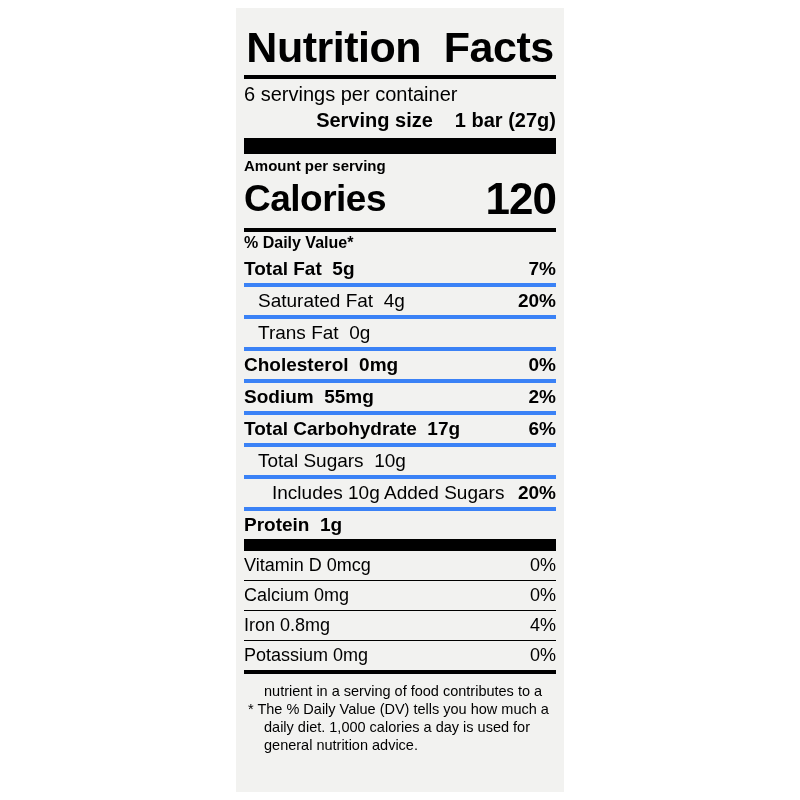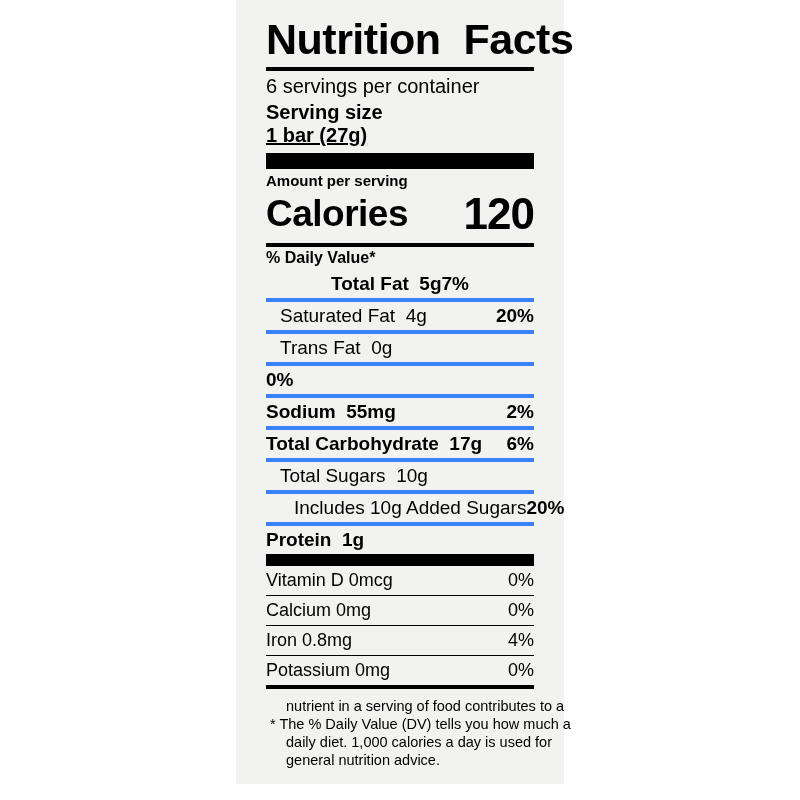--- a/index.html
+++ b/index.html
@@ -19,26 +19,26 @@
     position: relative;
     width: 800px;
     height: 800px;
     background: #ffffff;
   }
 
   
   .label {
     position: absolute;
     left: 236px;
-    top: 0;
+    top: 8px;
     width: 328px;
     height: 784px;
     background: #f2f2f0;
     box-sizing: border-box;
-    padding: 0 30px;
+    padding: 0 8px;
   }
 
   .title {
     font-size: 43px;
     font-weight: bold;
     letter-spacing: -0.5px;
     text-align: center;
     line-height: 1.0;
     padding-top: 18px;
     padding-bottom: 6px;
@@ -61,24 +61,23 @@
     font-size: 20px;
     padding: 4px 0 2px 0;
   }
 
   .serving-size {
     display: flex;
     justify-content: flex-end;
     font-size: 20px;
     font-weight: bold;
     padding: 1px 0 6px 0;
-    flex-direction: column;
   }
   .serving-size .ss-val {
-    text-decoration: underline;
+    margin-left: 22px;
   }
 
   .amount-per {
     font-size: 15px;
     font-weight: bold;
     padding-top: 3px;
   }
 
   .calories-row {
     display: flex;
@@ -107,21 +106,20 @@
   .nut-row {
     display: flex;
     justify-content: space-between;
     align-items: baseline;
     font-size: 19px;
     padding: 3px 0 3px 0;
     border-top: 4px solid #3b82f6;
   }
   .nut-row.first {
     border-top: none;
-    justify-content: center;
   }
   .nut-row .nm {
     white-space: pre;
   }
   .nut-row .pct {
     font-weight: bold;
     white-space: pre;
   }
   .bold .nm {
     font-weight: bold;
@@ -195,20 +193,21 @@
     </div>
     <div class="nut-row ind1">
       <span class="nm">Saturated Fat  4g</span>
       <span class="pct">20%</span>
     </div>
     <div class="nut-row ind1">
       <span class="nm">Trans Fat  0g</span>
       <span class="pct"></span>
     </div>
     <div class="nut-row bold">
+      <span class="nm">Cholesterol  0mg</span>
       <span class="pct">0%</span>
     </div>
     <div class="nut-row bold">
       <span class="nm">Sodium  55mg</span>
       <span class="pct">2%</span>
     </div>
     <div class="nut-row bold">
       <span class="nm">Total Carbohydrate  17g</span>
       <span class="pct">6%</span>
     </div>

